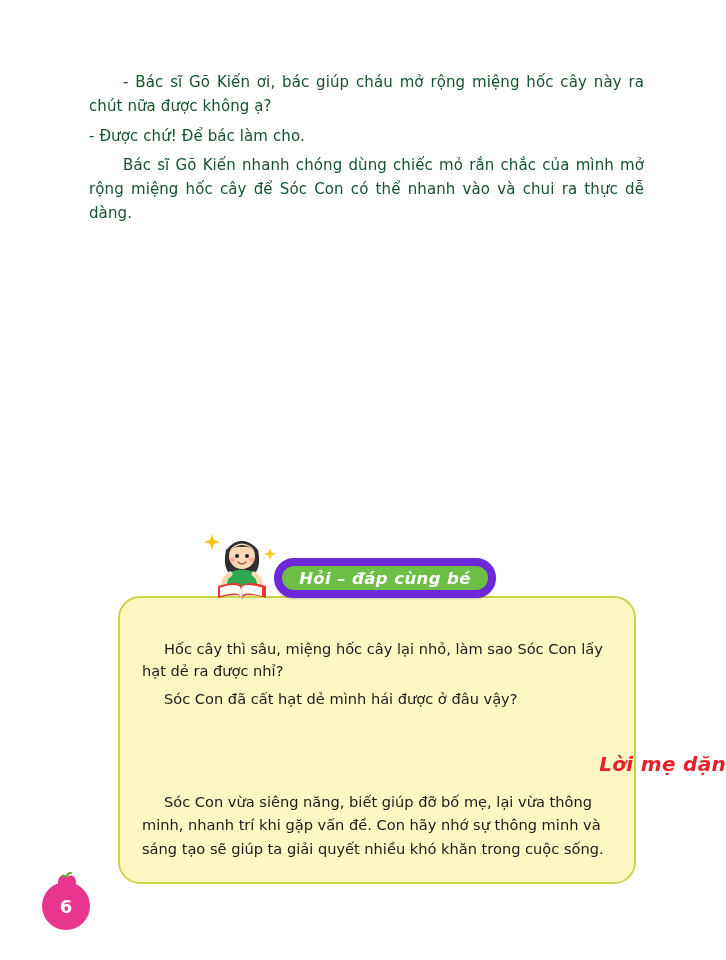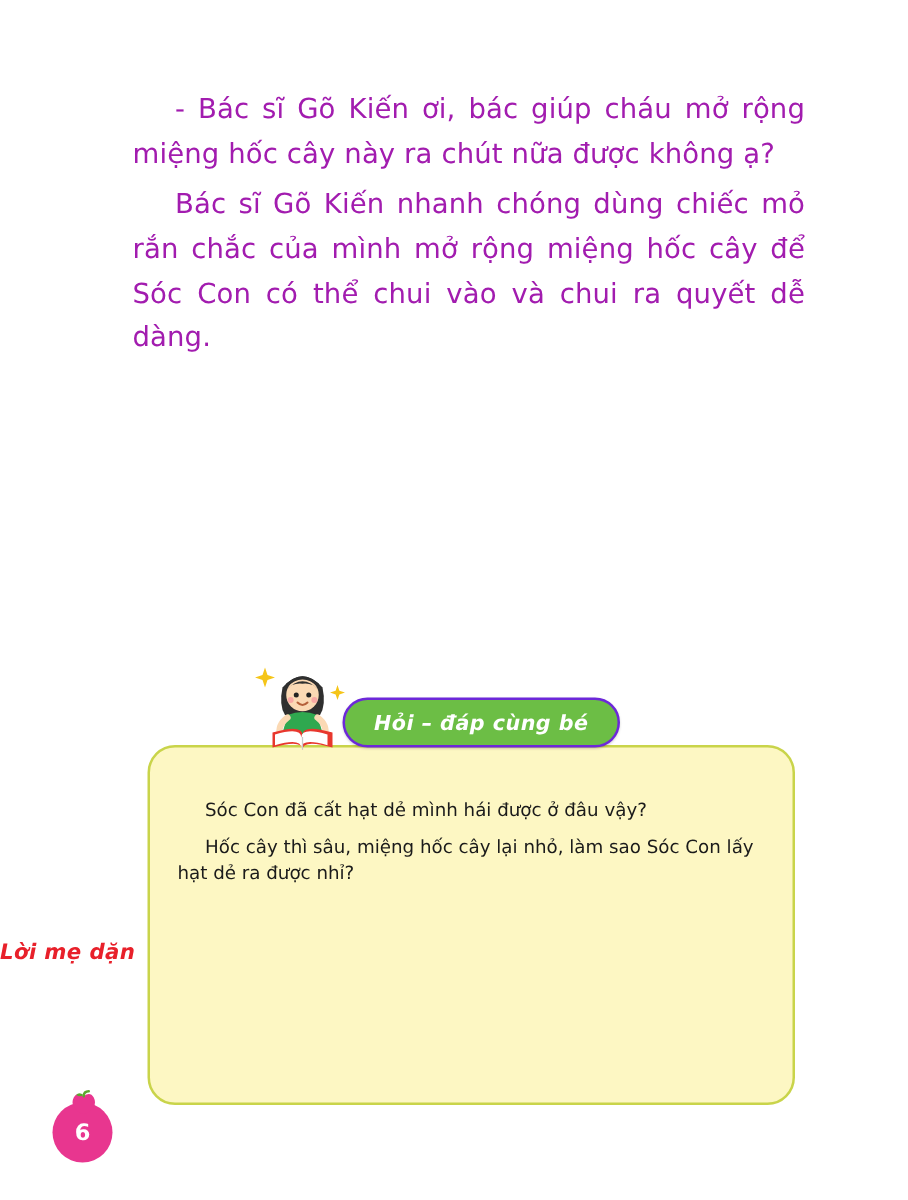--- a/index.html
+++ b/index.html
@@ -21,24 +21,24 @@
   }
 
   
   .story {
     position: absolute;
     left: 88px;
     top: 70px;
     width: 556px;
   }
   .story p {
-    margin: 0 0 5px 18px;
-    font-size: 22px;
+    margin: 0 0 5px 1px;
+    font-size: 15px;
     line-height: 1.62;
-    color: #a21caf;
+    color: #14532d;
     text-align: justify;
     text-justify: inter-word;
     letter-spacing: 0.1px;
   }
   .story p.indent {
     text-indent: 34px;
   }
   .story p.last-of-block {
     margin-bottom: 9px;
   }
@@ -57,21 +57,21 @@
   }
 
   
   .pill {
     position: absolute;
     left: 274px;
     top: 558px;
     width: 222px;
     height: 40px;
     background: #6cbe45;
-    border: 2px solid #6d28d9;
+    border: 8px solid #6d28d9;
     border-radius: 22px;
     box-shadow: 0 1px 2px rgba(0,0,0,0.18);
     display: flex;
     align-items: center;
     justify-content: center;
     box-sizing: border-box;
   }
   .pill-label {
     color: #ffffff;
     font-size: 16.5px;
@@ -106,23 +106,23 @@
   .questions p.indent {
     text-indent: 22px;
   }
 
   
   .advice-title {
     position: absolute;
     left: 0;
     top: 752px;
     width: 726px;
-    text-align: left;
+    text-align: right;
     color: #e8202a;
-    font-size: 17px;
+    font-size: 20px;
     font-weight: bold;
     font-style: italic;
     letter-spacing: 0.3px;
   }
 
   .advice {
     position: absolute;
     left: 142px;
     top: 790px;
     width: 474px;
@@ -173,21 +173,22 @@
     height: 20px;
   }
 </style>
 </head>
 <body>
 
 <div class="page">
 
   <div class="story">
     <p class="indent">- Bác sĩ Gõ Kiến ơi, bác giúp cháu mở rộng miệng hốc cây này ra chút nữa được không ạ?</p>
-    <p class="indent">Bác sĩ Gõ Kiến nhanh chóng dùng chiếc mỏ rắn chắc của mình mở rộng miệng hốc cây để Sóc Con có thể chui vào và chui ra quyết dễ dàng.</p>
+    <p>- Được chứ! Để bác làm cho.</p>
+    <p class="indent">Bác sĩ Gõ Kiến nhanh chóng dùng chiếc mỏ rắn chắc của mình mở rộng miệng hốc cây để Sóc Con có thể nhanh vào và chui ra thực dễ dàng.</p>
   </div>
 
   <div class="activity-box"></div>
 
   <div class="illustration">
     <svg viewBox="0 0 92 78" width="92" height="78" xmlns="http://www.w3.org/2000/svg">
 
       <g fill="#f5c518">
         <polygon points="16,6 18,12 24,14 18,16 16,22 14,16 8,14 14,12"></polygon>
         <polygon points="74,20 75.5,24.5 80,26 75.5,27.5 74,32 72.5,27.5 68,26 72.5,24.5"></polygon>
@@ -217,26 +218,29 @@
       <path d="M24 59.5 q21 -6 21 2.5 q0 -8.5 21 -2.5 l0 8.6 q-21 -6 -21 2.4 q0 -8.4 -21 -2.4z" fill="#ffffff"></path>
       <path d="M46 61.5 l0 10" stroke="#c9c9c9" stroke-width="1" fill="none"></path>
     </svg>
   </div>
 
   <div class="pill">
     <span class="pill-label">Hỏi – đáp cùng bé</span>
   </div>
 
   <div class="questions">
+    <p class="indent">Hốc cây thì sâu, miệng hốc cây lại nhỏ, làm sao Sóc Con lấy hạt dẻ ra được nhỉ?</p>
     <p class="indent">Sóc Con đã cất hạt dẻ mình hái được ở đâu vậy?</p>
-    <p class="indent">Hốc cây thì sâu, miệng hốc cây lại nhỏ, làm sao Sóc Con lấy hạt dẻ ra được nhỉ?</p>
   </div>
 
   <div class="advice-title">Lời mẹ dặn</div>
 
+  <div class="advice">
+    <p>Sóc Con vừa siêng năng, biết giúp đỡ bố mẹ, lại vừa thông minh, nhanh trí khi gặp vấn đề. Con hãy nhớ sự thông minh và sáng tạo sẽ giúp ta giải quyết nhiều khó khăn trong cuộc sống.</p>
+  </div>
 
   <div class="page-number-badge">
     <div class="circle"></div>
     <div class="apple">
       <svg viewBox="0 0 22 20" width="22" height="20" xmlns="http://www.w3.org/2000/svg">
         <path d="M11 5 q-5 -4 -8 1 q-3 6 3 11 q5 4 10 0 q6 -5 3 -11 q-3 -5 -8 -1z" fill="#e8368f"></path>
         <path d="M11 5 q0 -4 4 -4" stroke="#5ba82e" stroke-width="2" fill="none" stroke-linecap="round"></path>
         <path d="M11 4 q-4 -3 -6 0 q3 2 6 0z" fill="#5ba82e"></path>
       </svg>
     </div>

